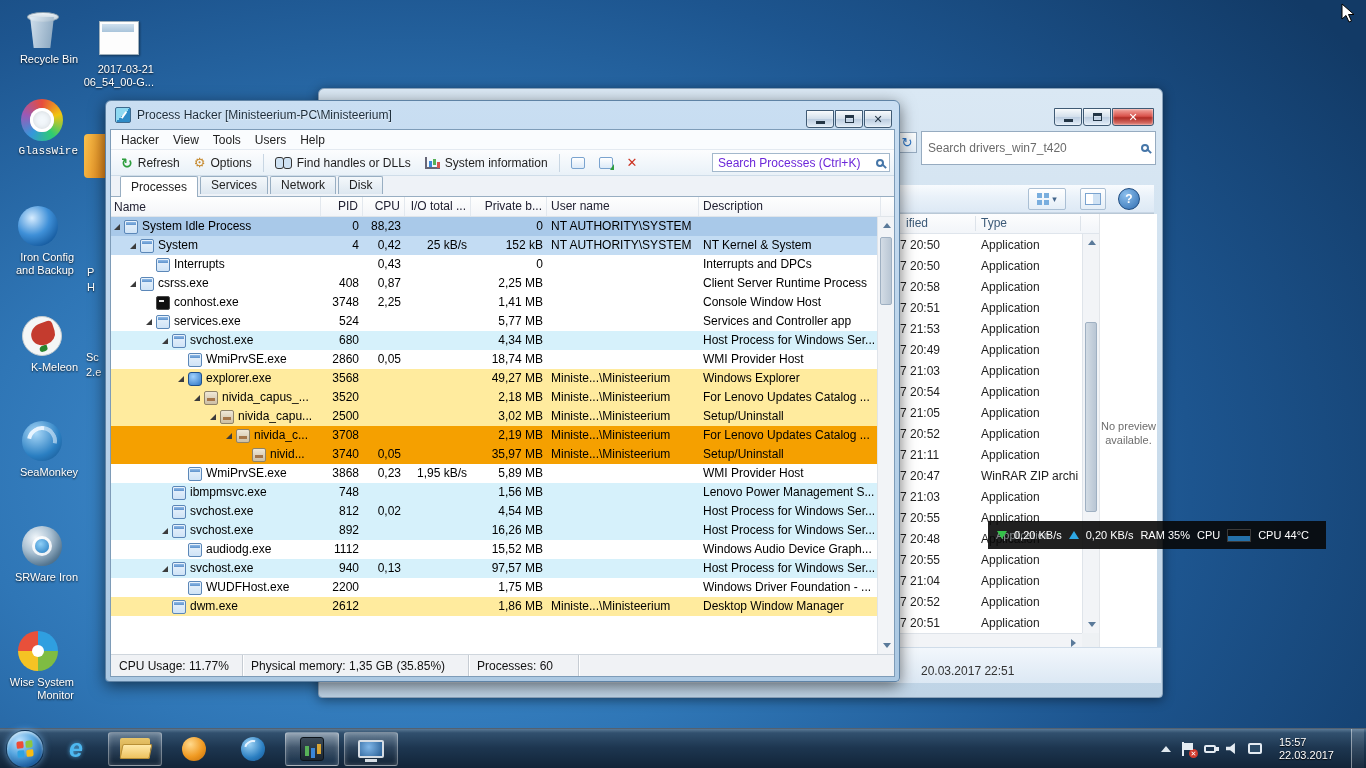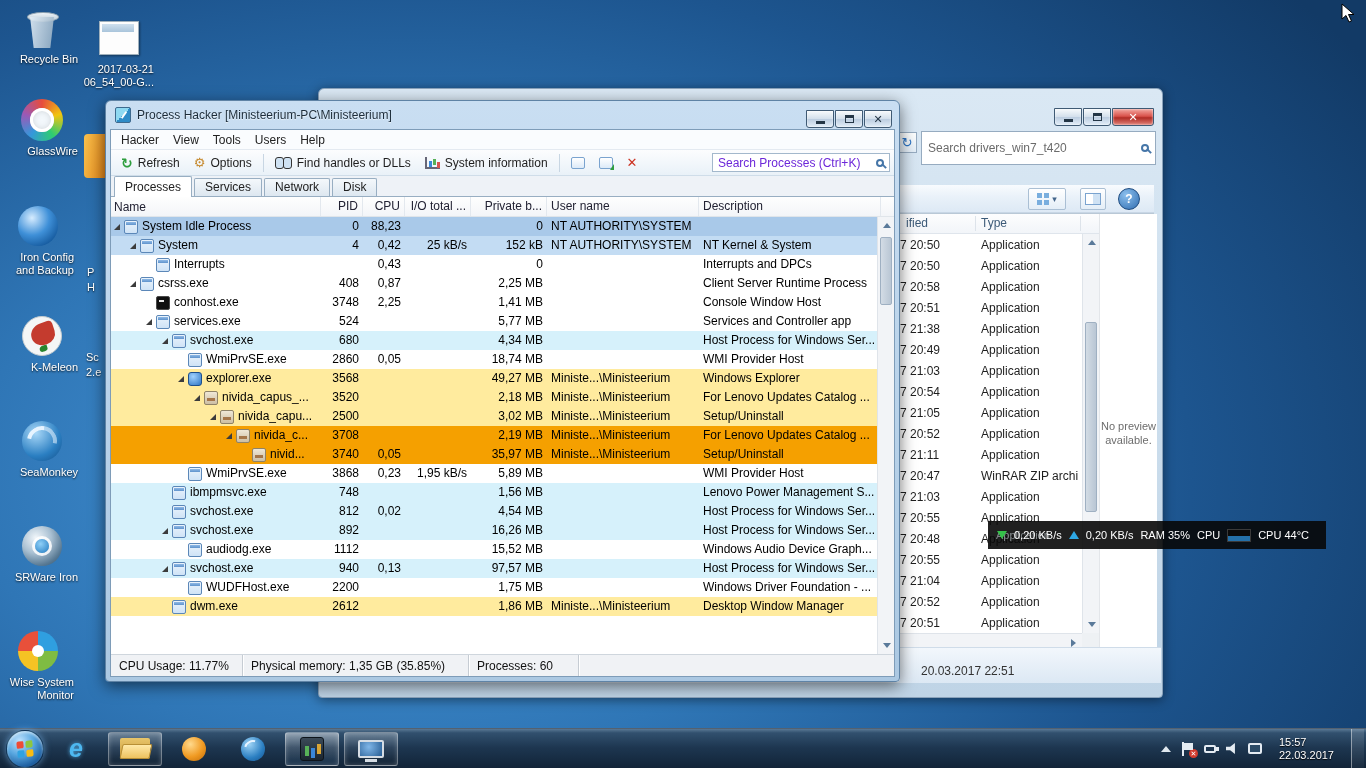--- a/index.html
+++ b/index.html
@@ -139,21 +139,21 @@
   .tb-chart{width:15px;height:12px;border-left:2px solid #667;border-bottom:2px solid #667;position:relative;}
   .tb-chart::before{content:"";position:absolute;left:2px;bottom:0;width:3px;height:6px;background:#3a87d9;
     box-shadow:4px -2px 0 0 #58b158, 8px 1px 0 0 #d9534f;}
   .tb-win{width:14px;height:12px;border:1px solid #7aa3cf;background:linear-gradient(#fff,#dceaf8);border-radius:2px;position:relative;}
   .tb-win-new::after{content:"";position:absolute;right:-2px;bottom:-2px;width:0;height:0;
     border-left:4px solid transparent;border-bottom:6px solid #2f9e3e;}
   .glyph-redx{color:#cc3322;font-weight:bold;font-size:13px;line-height:1;}
   .ph-search{margin-left:auto;width:178px;height:19px;background:#fff;border:1px solid #a3b8cc;display:flex;
     align-items:center;gap:4px;padding:0 5px;font-size:12px;color:#6d28d9;}
   .ph-search span:first-child{flex:1;overflow:hidden;white-space:nowrap;}
-  .ph-tabs{height:21px;display:flex;align-items:flex-end;padding-left:3px;background:#eef2f7;
+  .ph-tabs{height:21px;display:flex;padding-left:9px;background:#eef2f7;
     border-bottom:1px solid #98aec2;flex:none;font-size:12px;color:#222;}
   .ph-tab{height:18px;line-height:17px;padding:0 10px;border:1px solid #98aec2;border-bottom:none;
     background:linear-gradient(#f4f8fb,#dde7f0);margin-right:2px;border-radius:2px 2px 0 0;}
   .ph-tab.active{background:#fff;height:21px;line-height:20px;margin-bottom:-1px;}
   .ph-list{flex:1;position:relative;background:#fff;overflow:hidden;}
   .ph-header{height:20px;display:flex;border-bottom:1px solid #e0e5ea;background:linear-gradient(#fefefe,#f3f5f8);
     padding-right:17px;}
   .ph-hcell{font-size:12px;color:#223;padding:2px 4px;border-right:1px solid #e3e8ee;white-space:nowrap;overflow:hidden;flex:none;}
   .ph-rows{position:absolute;top:20px;left:0;right:17px;bottom:0;overflow:hidden;}
   .prow{height:19px;display:flex;}
@@ -260,21 +260,21 @@
   <div id="desk-icons">
       <div class="dicon art-recycle" style="left: 6px; top: 6px;">
         <div class="ic"></div>
         <div class="lbl">Recycle Bin</div>
       </div>
       <div class="dicon art-snapshot" style="left: 82px; top: 16px;">
         <div class="ic"></div>
         <div class="lbl">2017-03-21
 06_54_00-G...</div>
       </div>
-      <div class="dicon art-glasswire" style="left: 6px; top: 98px;">
+      <div class="dicon art-glasswire" style="left: 6px; top: 98px; font-family: Liberation Mono, monospace;">
         <div class="ic"></div>
         <div class="lbl">GlassWire</div>
       </div>
       <div class="dicon art-iron" style="left: 2px; top: 204px;">
         <div class="ic"></div>
         <div class="lbl">Iron Config
 and Backup</div>
       </div>
       <div class="dicon art-kmeleon" style="left: 6px; top: 314px;">
         <div class="ic"></div>
@@ -343,21 +343,21 @@
           </div>
           <div class="ex-row">
             <div class="ex-cell-mod">7 20:58</div>
             <div class="ex-cell-type">Application</div>
           </div>
           <div class="ex-row">
             <div class="ex-cell-mod">7 20:51</div>
             <div class="ex-cell-type">Application</div>
           </div>
           <div class="ex-row">
-            <div class="ex-cell-mod">7 21:38</div>
+            <div class="ex-cell-mod">7 21:53</div>
             <div class="ex-cell-type">Application</div>
           </div>
           <div class="ex-row">
             <div class="ex-cell-mod">7 20:49</div>
             <div class="ex-cell-type">Application</div>
           </div>
           <div class="ex-row">
             <div class="ex-cell-mod">7 21:03</div>
             <div class="ex-cell-type">Application</div>
           </div>

